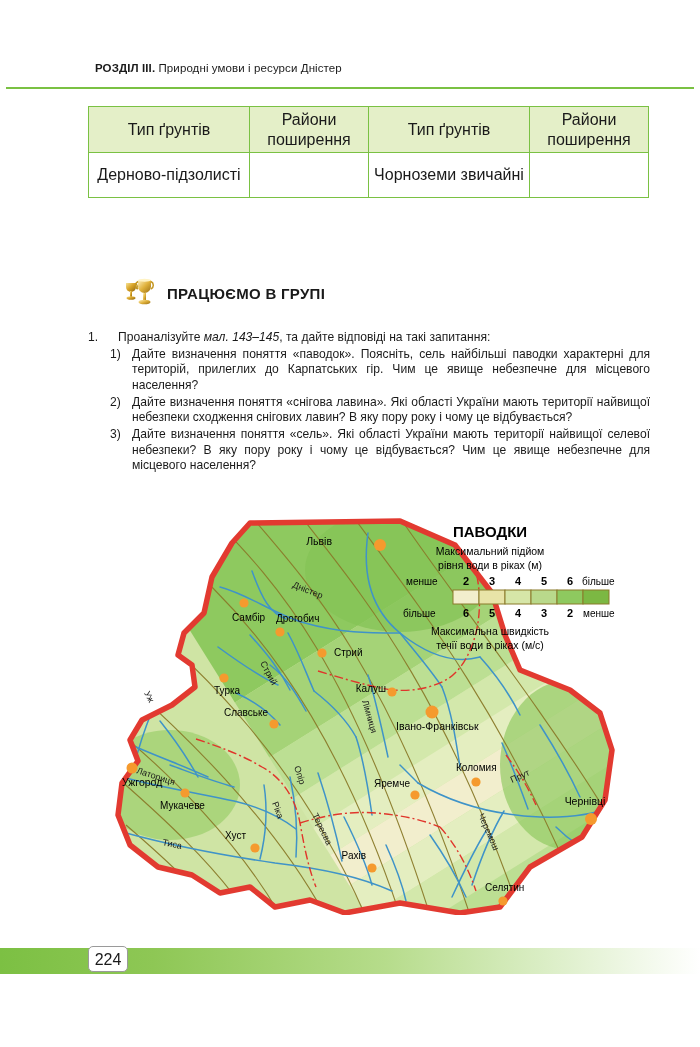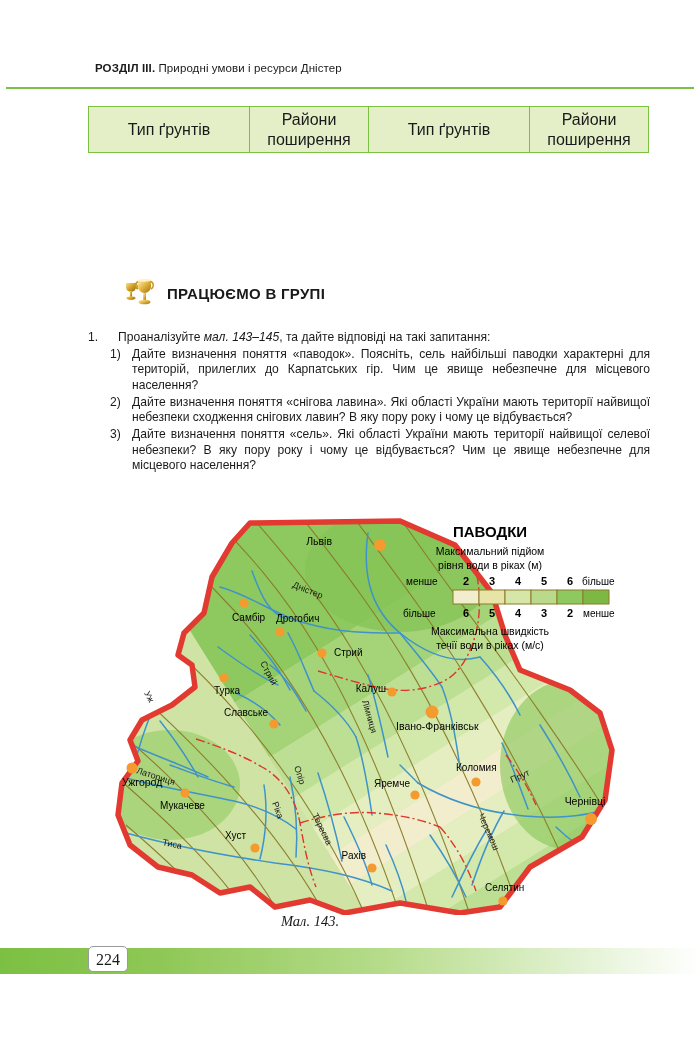--- a/index.html
+++ b/index.html
@@ -168,21 +168,21 @@
     position: absolute;
     left: 88px;
     top: 946px;
     min-width: 40px;
     height: 26px;
     line-height: 26px;
     text-align: center;
     background: #ffffff;
     border: 1px solid #9a9a9a;
     border-radius: 5px;
-    font-family: Liberation Serif, serif;
+    font-family: Liberation Sans, sans-serif;
     font-size: 16px;
     box-sizing: border-box;
   }
 </style>
 </head>
 <body>
 
 <div class="page-header">
   <span class="chapter">РОЗДІЛ III.</span><span class="title"> Природні умови і ресурси Дністер</span>
 </div>
@@ -191,20 +191,26 @@
 <table class="soil-table">
   <thead>
     <tr>
       <th class="col-type">Тип ґрунтів</th>
       <th class="col-area">Райони поширення</th>
       <th class="col-type">Тип ґрунтів</th>
       <th class="col-area">Райони поширення</th>
     </tr>
   </thead>
   <tbody>
+    <tr>
+      <td>Дерново-підзолисті</td>
+      <td></td>
+      <td>Чорноземи звичайні</td>
+      <td></td>
+    </tr>
   </tbody>
 </table>
 
 <div class="group-heading">
   <svg class="trophy-icon" viewBox="0 0 34 30">
     <defs>
       <linearGradient id="gold" x1="0" y1="0" x2="1" y2="1">
         <stop offset="0%" stop-color="#f6e39a"></stop>
         <stop offset="45%" stop-color="#d9a528"></stop>
         <stop offset="100%" stop-color="#8c6310"></stop>
@@ -487,17 +493,16 @@
       <text x="418" y="102" text-anchor="middle" font-size="11" font-weight="bold">4</text>
       <text x="444" y="102" text-anchor="middle" font-size="11" font-weight="bold">3</text>
       <text x="470" y="102" text-anchor="middle" font-size="11" font-weight="bold">2</text>
       <text x="483" y="102" text-anchor="start" font-size="10">менше</text>
 
       <text x="390" y="120" text-anchor="middle" font-size="10.5">Максимальна швидкість</text>
       <text x="390" y="134" text-anchor="middle" font-size="10.5">течії води в ріках (м/с)</text>
     </g>
   </svg>
 
-  <div class="fig-caption">Мал. 143.</div>
 </div>
 
 <div class="footer-bar"></div>
 <div class="page-number">224</div>
 
 </body></html>

